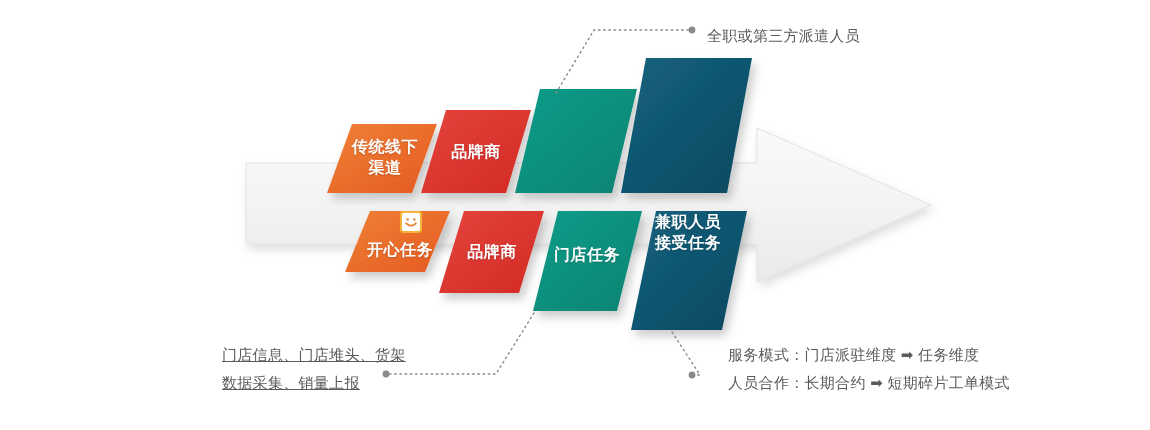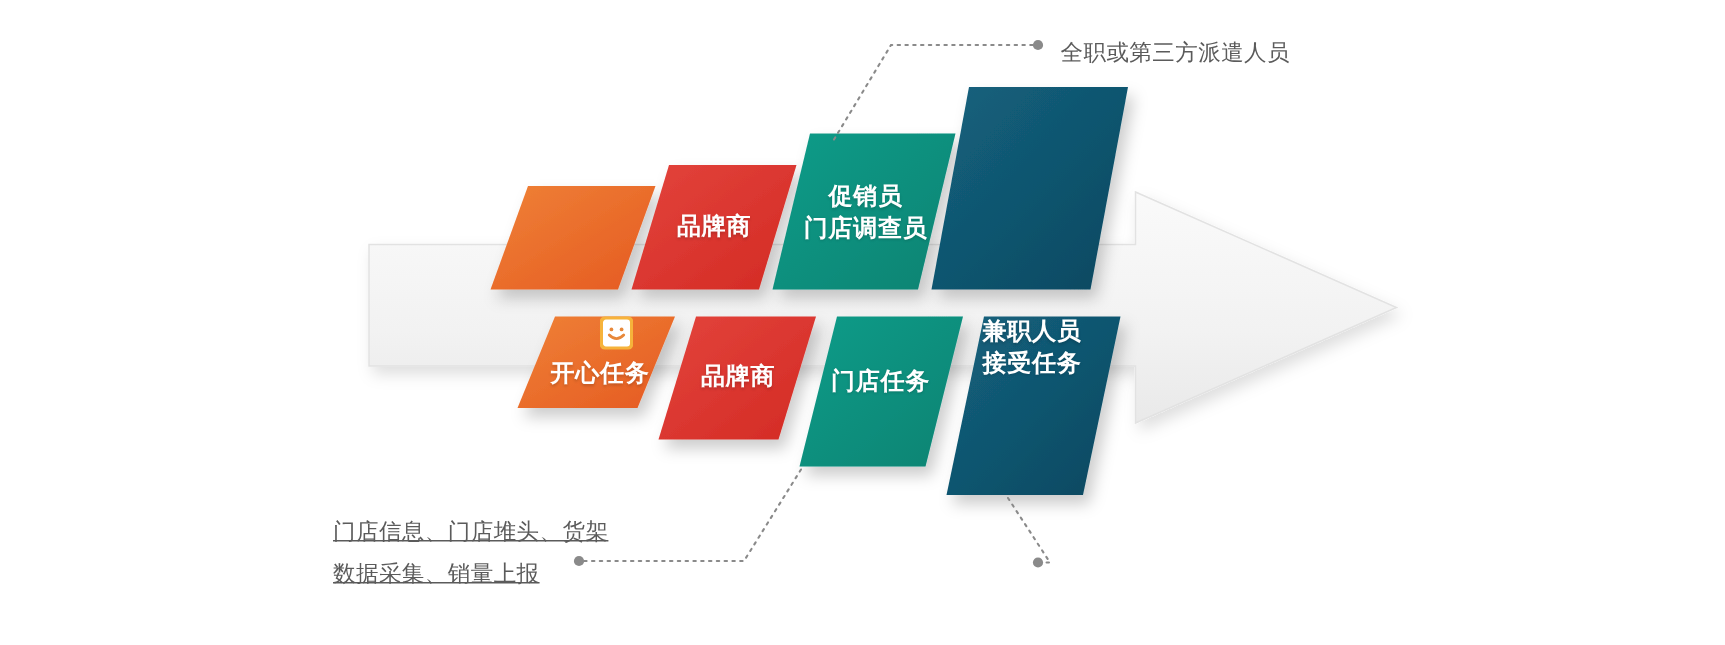--- a/index.html
+++ b/index.html
@@ -128,37 +128,39 @@
 
       <path d="M 672,332 L 700,375 L 692,375"></path>
     </g>
     <g fill="#8a8a8a">
       <circle cx="692" cy="30" r="3.4"></circle>
       <circle cx="386" cy="374" r="3.4"></circle>
       <circle cx="692" cy="375" r="3.4"></circle>
     </g>
   </svg>
 
+  <div class="node-label" style="left:340px; top:137px; width:90px;">传统线下
+渠道</div>
   <div class="node-label" style="left:434px; top:142px; width:84px;">品牌商</div>
-  <div class="node-label" style="left:525px; top:122px; width:104px;">促销员
-门店调查员</div>
 
   <div class="smiley-wrap" style="left:400px; top:211px;">
     <svg viewBox="0 0 22 22" width="22" height="22">
       <rect x="0.8" y="0.8" width="20.4" height="20.4" rx="3.2" fill="#ffffff" stroke="#f6b33b" stroke-width="2.4"></rect>
       <circle cx="7.6" cy="8.6" r="1.25" fill="#e8883a"></circle>
       <circle cx="14.4" cy="8.6" r="1.25" fill="#e8883a"></circle>
       <path d="M 6.2,12.3 Q 11,17.2 15.8,12.3" fill="none" stroke="#e8883a" stroke-width="1.9" stroke-linecap="round"></path>
     </svg>
   </div>
   <div class="node-label" style="left:355px; top:240px; width:90px;">开心任务</div>
   <div class="node-label" style="left:450px; top:242px; width:84px;">品牌商</div>
   <div class="node-label" style="left:541px; top:245px; width:92px;">门店任务</div>
   <div class="node-label" style="left:638px; top:212px; width:100px;">兼职人员
 接受任务</div>
 
   <div class="annot" style="left:707px; top:22px;">全职或第三方派遣人员</div>
 
   <div class="annot" style="left:222px; top:341px;text-decoration:underline;">门店信息、门店堆头、货架
 数据采集、销量上报</div>
 
+  <div class="annot" style="left:728px; top:341px;">服务模式：门店派驻维度 ➡ 任务维度
+人员合作：长期合约 ➡ 短期碎片工单模式</div>
 
 </div>
 
 </body></html>

